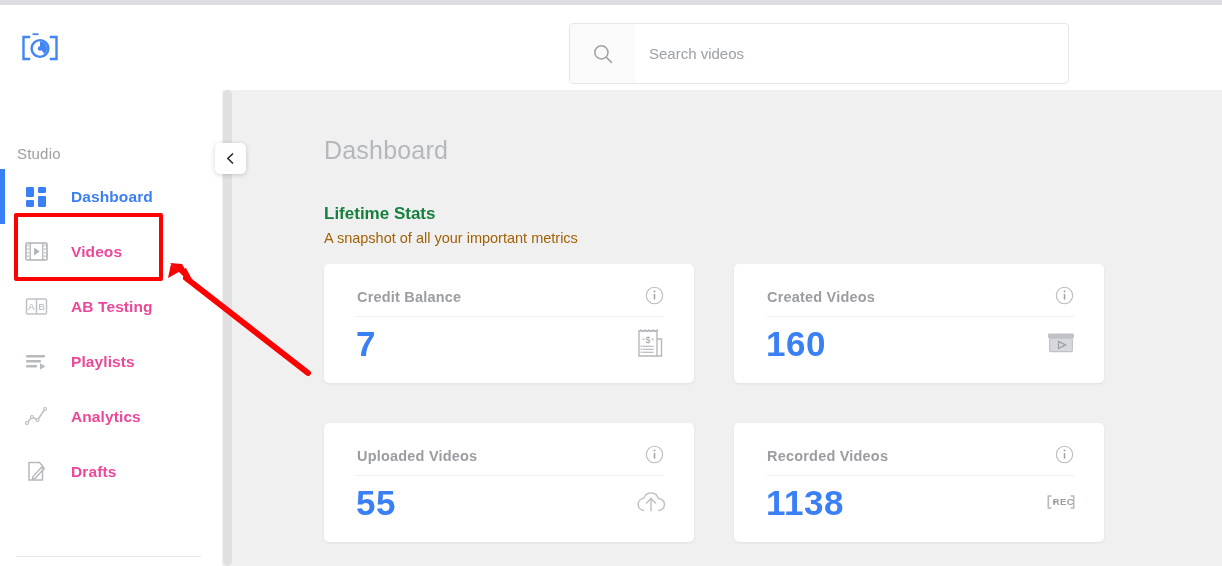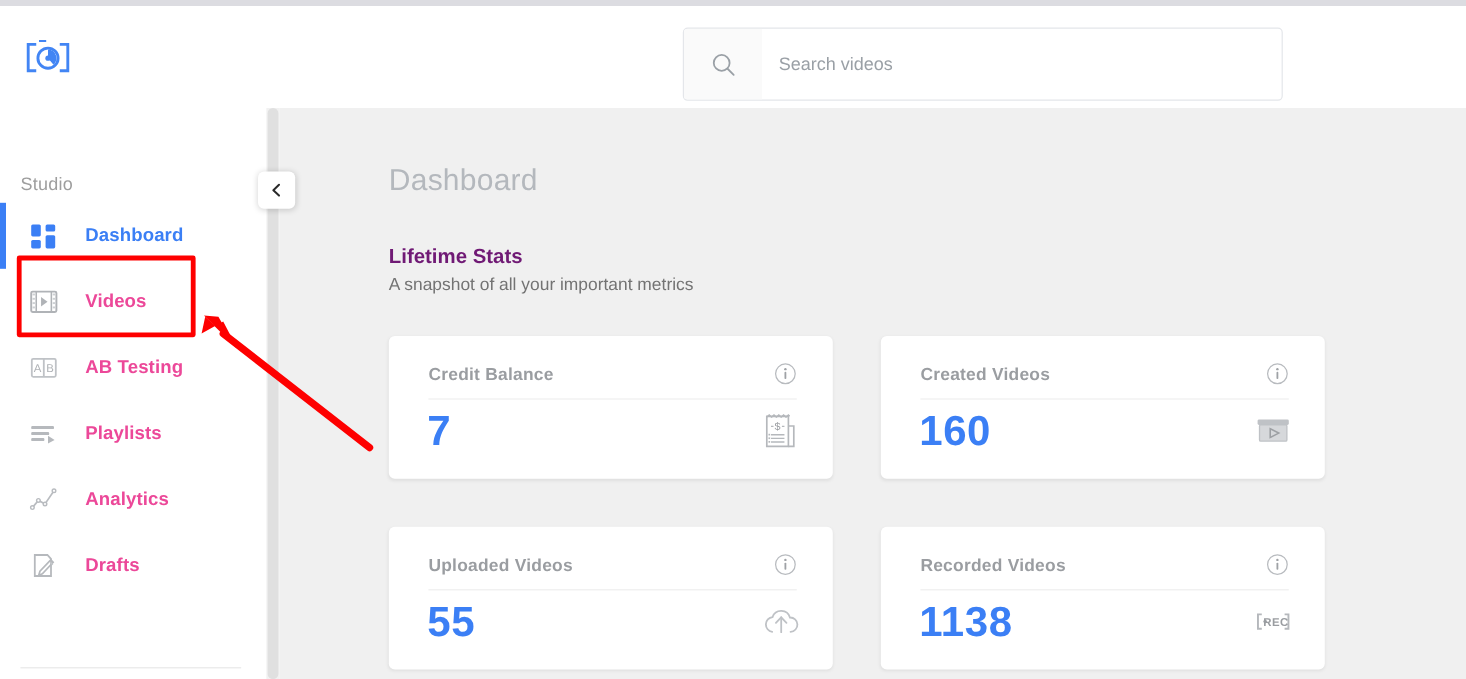--- a/index.html
+++ b/index.html
@@ -119,29 +119,29 @@
   .content {
     position: absolute; left: 233px; top: 0; width: 989px; height: 476px;
     background: #f0f0f0;
   }
   .page-title {
     position: absolute; left: 91px; top: 46px;
     font-size: 25px; color: #b4b8bd; letter-spacing: 0.2px;
   }
   .section-title {
     position: absolute; left: 91px; top: 114px;
-    font-size: 17px; font-weight: bold; color: #701a75;
+    font-size: 17px; font-weight: bold; color: #15803d;
   }
   .section-sub {
     position: absolute; left: 91px; top: 140px;
-    font-size: 14.5px; color: #737373; text-align: center;
+    font-size: 14.5px; color: #a16207; text-align: center;
   }
 
   .cards {
-    position: absolute; left: 91px; top: 190px;
+    position: absolute; left: 91px; top: 174px;
     width: 834px;
     display: grid;
     grid-template-columns: 370px 370px;
     grid-column-gap: 85px;
     grid-row-gap: 19px;
     gap: 40px;
   }
   .card {
     height: 119px;
     background: #ffffff;

